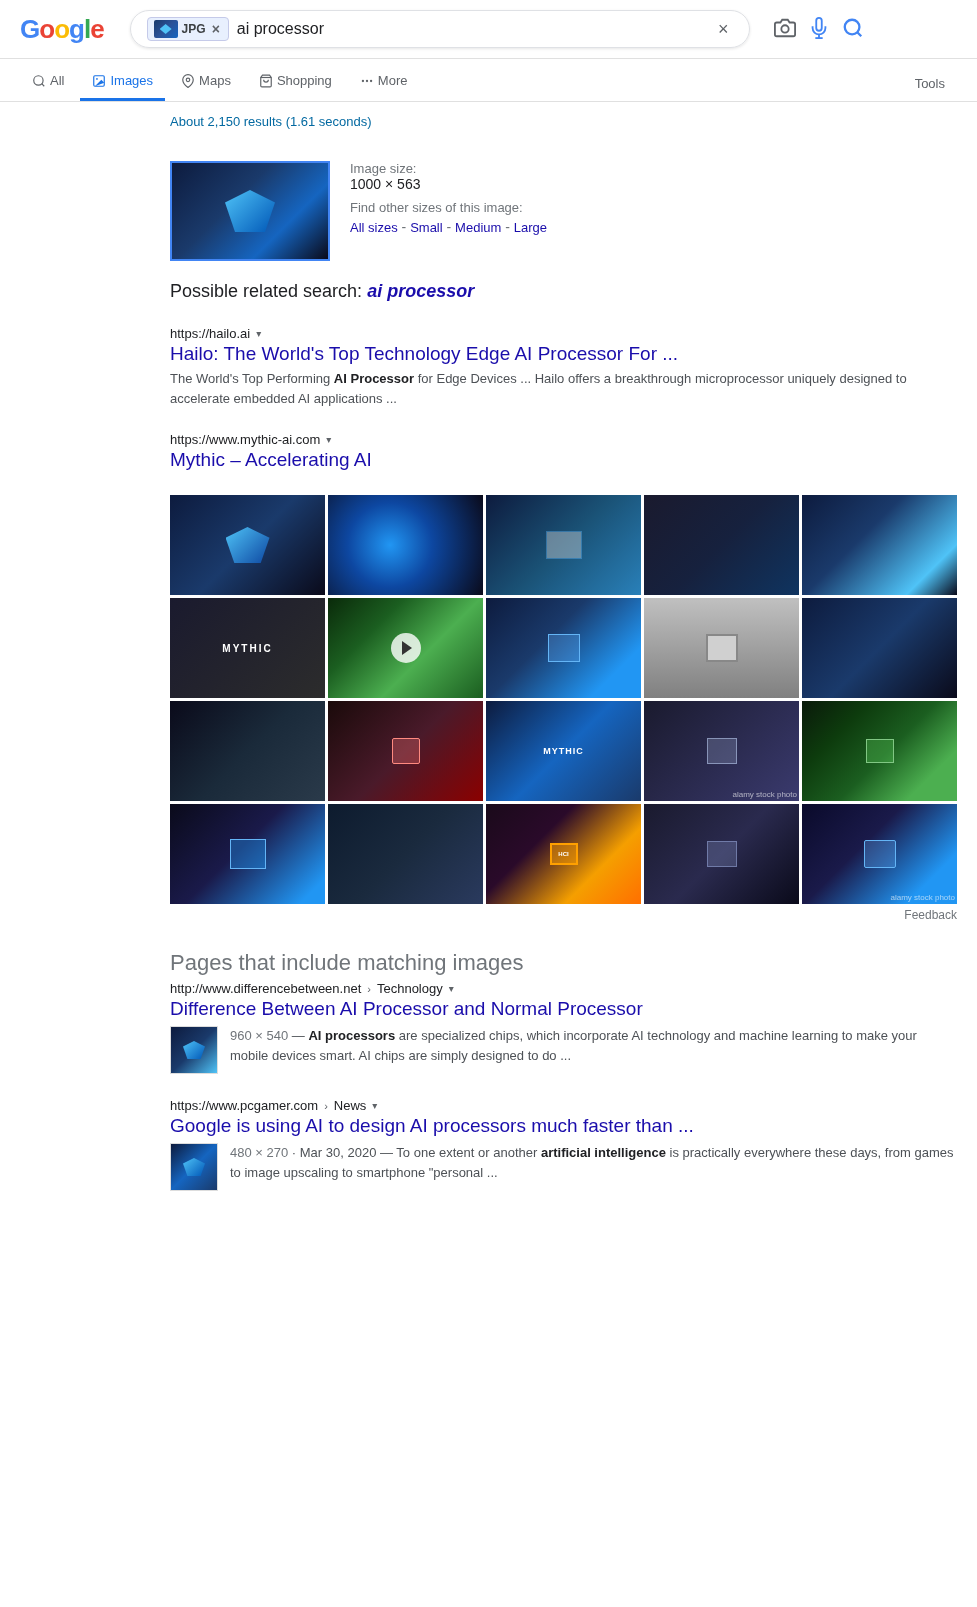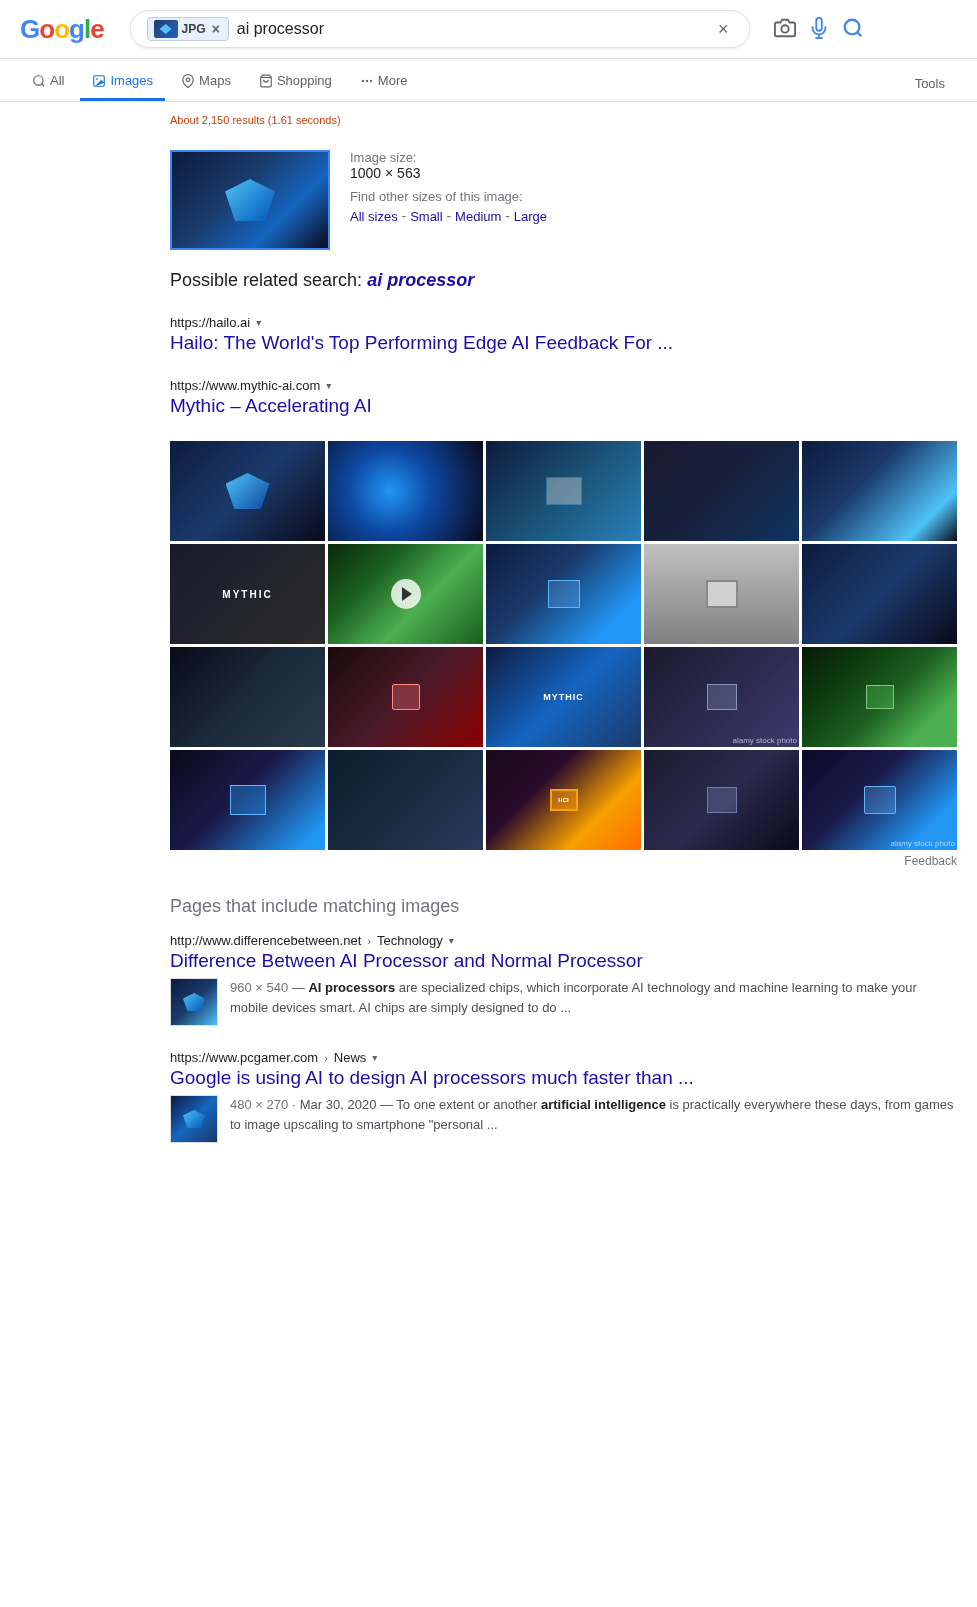--- a/index.html
+++ b/index.html
@@ -25,21 +25,21 @@
 
     
     .nav-bar { display: flex; align-items: flex-end; padding: 4px 20px 0; border-bottom: 1px solid #e0e0e0; gap: 4px; }
     .nav-item { display: flex; align-items: center; gap: 4px; padding: 10px 12px; cursor: pointer; font-size: 13px; color: #5f6368; text-decoration: none; border-bottom: 3px solid transparent; }
     .nav-item.active { color: #1a73e8; border-bottom: 3px solid #1a73e8; }
     .nav-tools { margin-left: auto; font-size: 13px; color: #5f6368; cursor: pointer; padding: 10px 12px; }
 
     
     .content { padding: 12px 20px 20px 170px; }
 
-    .results-info { color: #c2410c; font-size: 11px; margin-bottom: 24px; }
+    .results-info { color: #0369a1; font-size: 13px; margin-bottom: 32px; }
 
     
     .image-preview-section { display: flex; gap: 20px; margin-bottom: 20px; }
     .preview-image { width: 160px; height: 100px; background: linear-gradient(135deg, #0d1b2a, #1a3a6b, #2a5298); border: 2px solid #4285F4; display: flex; align-items: center; justify-content: center; }
     .image-info { font-size: 14px; color: #202124; }
     .image-size-label { color: #70757a; font-size: 13px; }
     .image-size-value { font-size: 14px; margin-bottom: 8px; }
     .find-sizes { color: #70757a; font-size: 13px; margin-bottom: 4px; }
     .size-links a { color: #1a0dab; text-decoration: none; font-size: 13px; text-align: right; }
     .size-links span { color: #70757a; }
@@ -89,21 +89,21 @@
 
     .play-overlay { position: absolute; top: 50%; left: 50%; transform: translate(-50%, -50%); width: 30px; height: 30px; background: rgba(255,255,255,0.8); border-radius: 50%; display: flex; align-items: center; justify-content: center; }
     .play-triangle { width: 0; height: 0; border-left: 10px solid #333; border-top: 7px solid transparent; border-bottom: 7px solid transparent; margin-left: 3px; }
 
     .watermark { position: absolute; bottom: 2px; right: 2px; color: rgba(255,255,255,0.6); font-size: 8px; }
 
     .feedback-row { text-align: right; font-size: 12px; color: #70757a; margin-top: 4px; cursor: pointer; }
 
     
     .pages-section { margin-top: 28px; }
-    .pages-header { font-size: 18px; color: #70757a; margin-bottom: 16px; }
+    .pages-header { font-size: 22px; color: #70757a; margin-bottom: 5px; }
 
     .page-result { margin-bottom: 24px; }
     .page-url-row { display: flex; align-items: center; gap: 6px; font-size: 13px; color: #202124; margin-bottom: 2px; }
     .page-title-link { font-size: 19px; color: #1a0dab; text-decoration: none; display: block; margin-bottom: 6px; cursor: pointer; }
     .page-result-body { display: flex; gap: 12px; }
     .page-thumb { width: 48px; height: 48px; background: linear-gradient(135deg, #0d1b3e, #1a3a6b, #4fc3f7); flex-shrink: 0; border: 1px solid #ddd; }
     .page-snippet { font-size: 13px; color: #4d5156; line-height: 1.5; }
     .page-snippet strong { color: #202124; }
     .page-dim { color: #70757a; }
 
@@ -222,21 +222,24 @@
   <div class="related-search">
     <span>Possible related search:</span>
     <a>ai processor</a>
   </div>
 
   <div class="search-result">
     <div class="result-url">
       <span class="result-url-text">https://hailo.ai</span>
       <span class="result-dropdown">▾</span>
     </div>
-    <a class="result-title">Hailo: The World's Top Performing Edge AI Feedback For ...</a>
+    <a class="result-title">Hailo: The World's Top Technology Edge AI Processor For ...</a>
+    <div class="result-snippet">
+      The World's Top Performing <strong>AI Processor</strong> for Edge Devices ... Hailo offers a breakthrough microprocessor uniquely designed to accelerate embedded AI applications ...
+    </div>
   </div>
 
   <div class="search-result">
     <div class="result-url">
       <span class="result-url-text">https://www.mythic-ai.com</span>
       <span class="result-dropdown">▾</span>
     </div>
     <a class="result-title">Mythic – Accelerating AI</a>
   </div>
 

